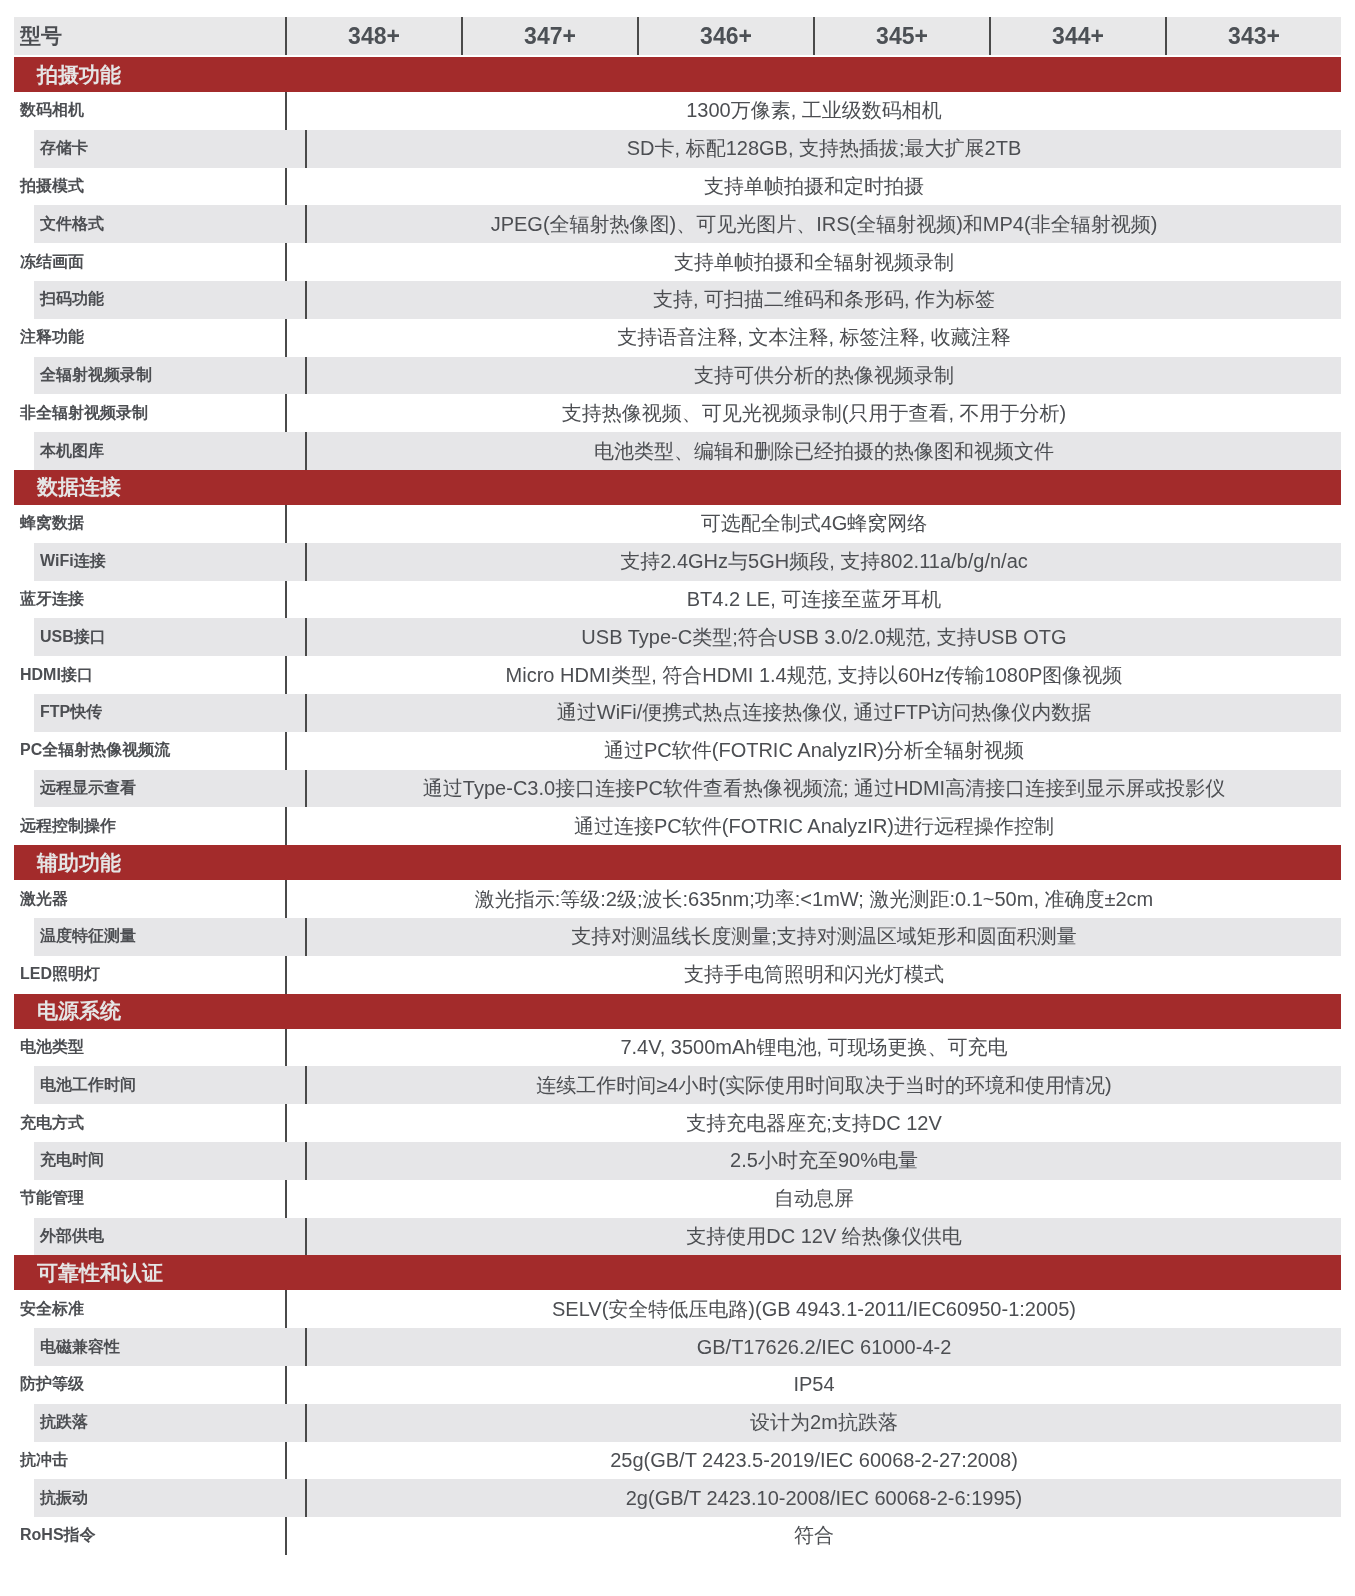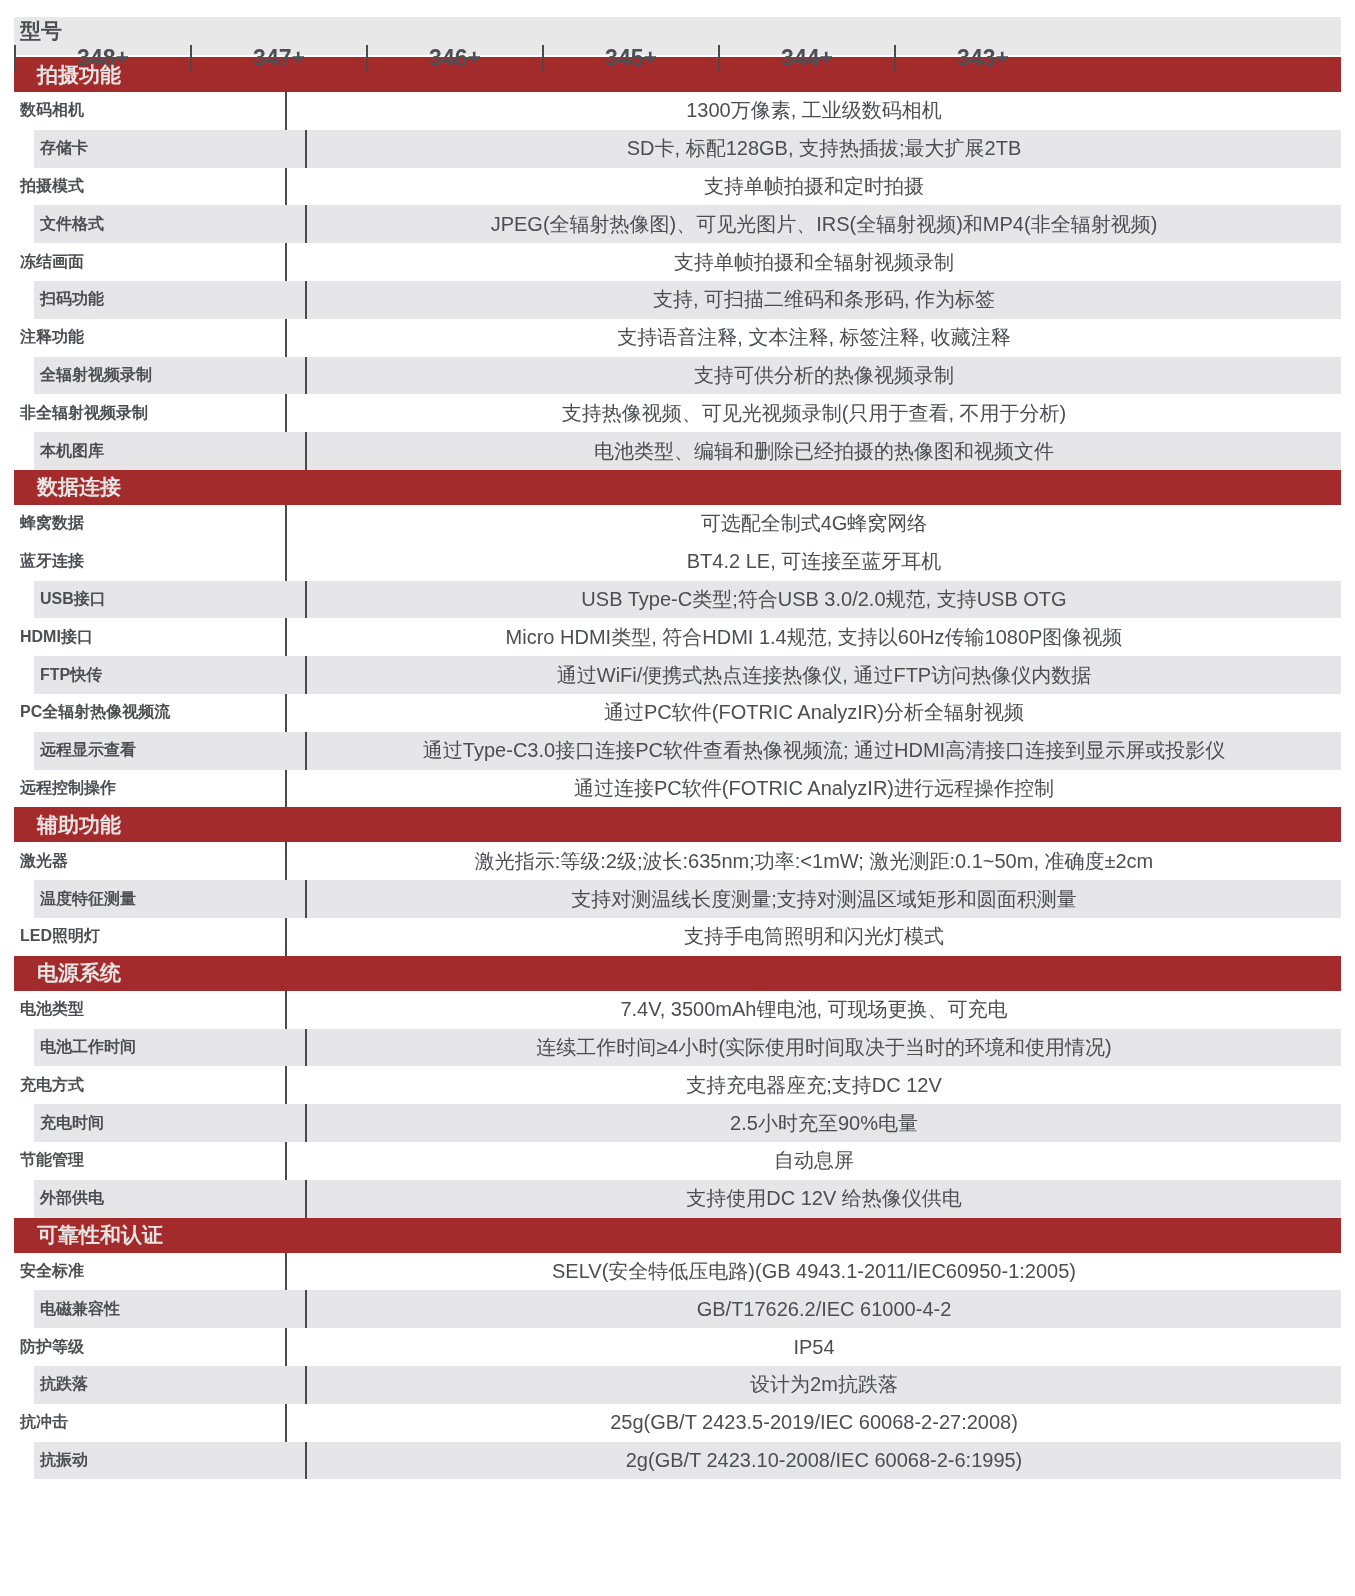--- a/index.html
+++ b/index.html
@@ -16,21 +16,20 @@
   }
   .spec-table { width: 1327px; }
 
   
   .header-row {
     display: flex;
     height: 38px;
     background: var(--header-bg, #E8E8E9);
     margin-bottom: 2px;
     font-weight: bold;
-    flex-direction: column;
   }
   .header-label {
     width: 271px;
     box-sizing: border-box;
     padding-left: 6px;
     display: flex;
     align-items: center;
     font-size: 21px;
     color: var(--text, #4C4E52);
   }
@@ -148,20 +147,24 @@
   </div>
           </div>
   </div>
         <div class="section">
     <div class="section-bar">数据连接</div>
     <div class="section-rows">
             <div class="spec-row">
     <div class="row-label">蜂窝数据</div>
     <div class="row-value">可选配全制式4G蜂窝网络</div>
   </div>
+            <div class="spec-row striped">
+    <div class="row-label">WiFi连接</div>
+    <div class="row-value">支持2.4GHz与5GH频段, 支持802.11a/b/g/n/ac</div>
+  </div>
             <div class="spec-row">
     <div class="row-label">蓝牙连接</div>
     <div class="row-value">BT4.2 LE, 可连接至蓝牙耳机</div>
   </div>
             <div class="spec-row striped">
     <div class="row-label">USB接口</div>
     <div class="row-value">USB Type-C类型;符合USB 3.0/2.0规范, 支持USB OTG</div>
   </div>
             <div class="spec-row">
     <div class="row-label">HDMI接口</div>
@@ -251,17 +254,21 @@
     <div class="row-value">设计为2m抗跌落</div>
   </div>
             <div class="spec-row">
     <div class="row-label">抗冲击</div>
     <div class="row-value">25g(GB/T 2423.5-2019/IEC 60068-2-27:2008)</div>
   </div>
             <div class="spec-row striped">
     <div class="row-label">抗振动</div>
     <div class="row-value">2g(GB/T 2423.10-2008/IEC 60068-2-6:1995)</div>
   </div>
+            <div class="spec-row">
+    <div class="row-label">RoHS指令</div>
+    <div class="row-value">符合</div>
+  </div>
           </div>
   </div>
       </div>
   </div>
 </div>
 
 </body></html>

